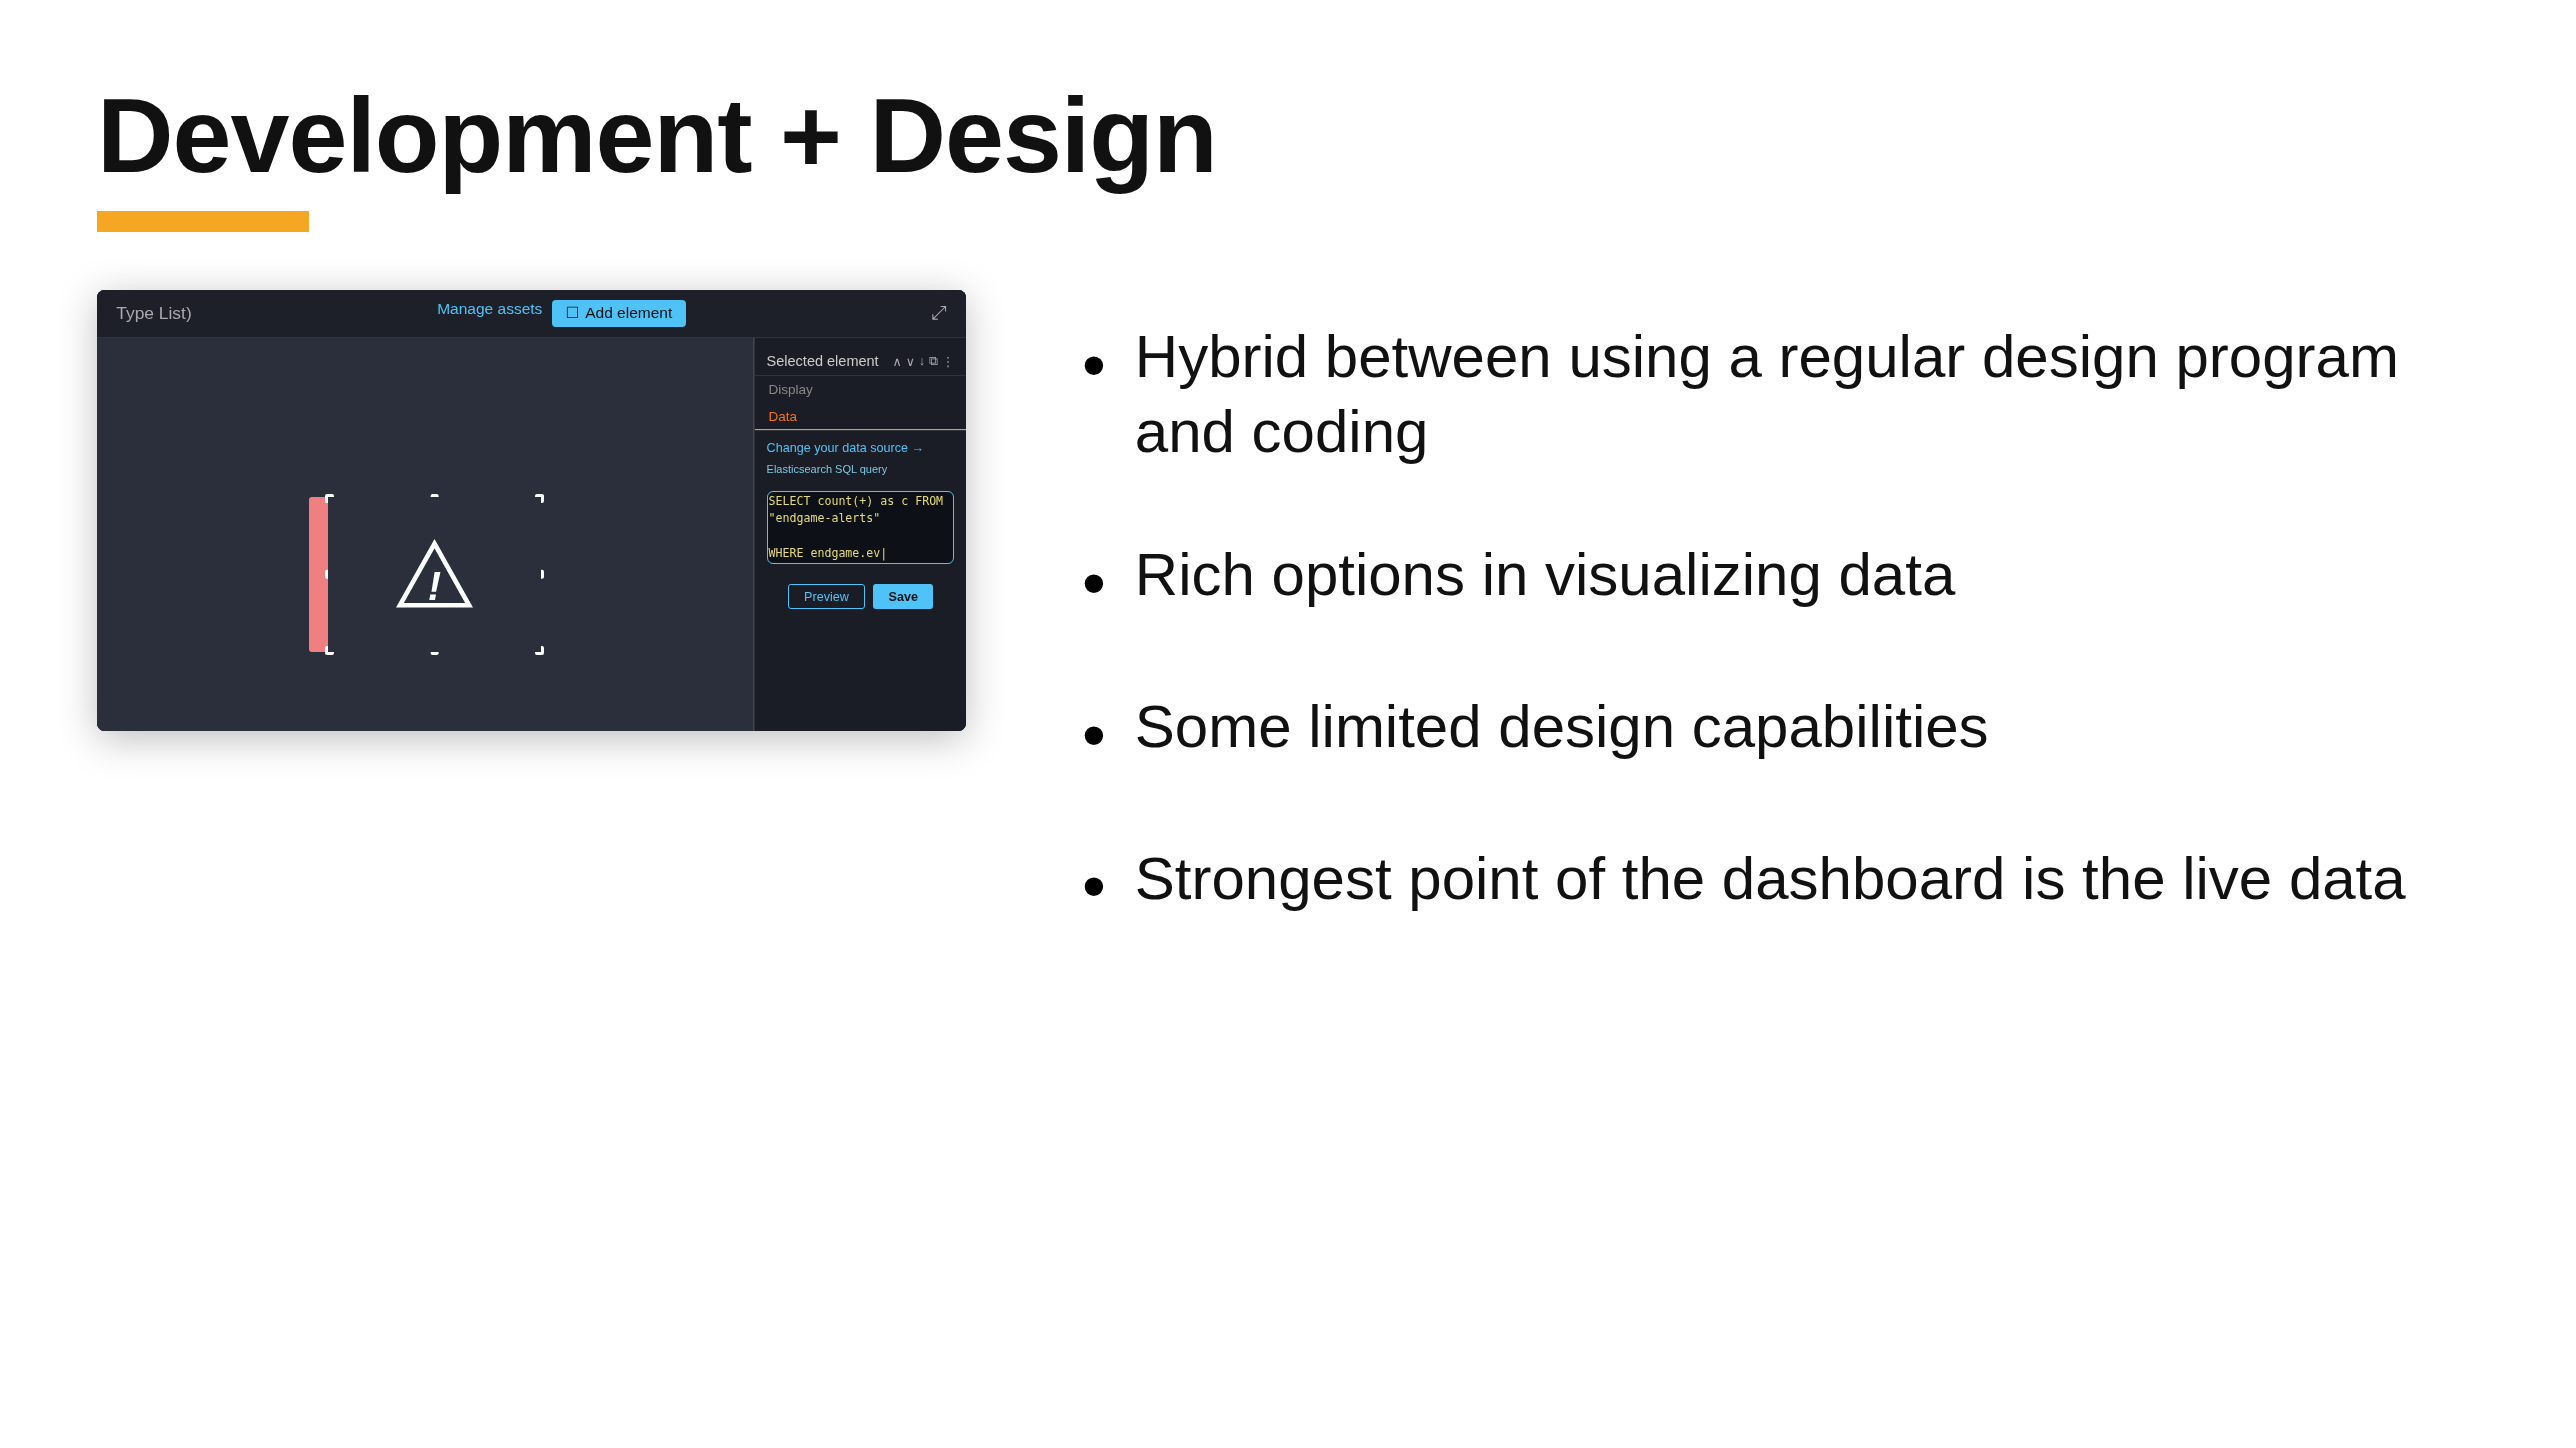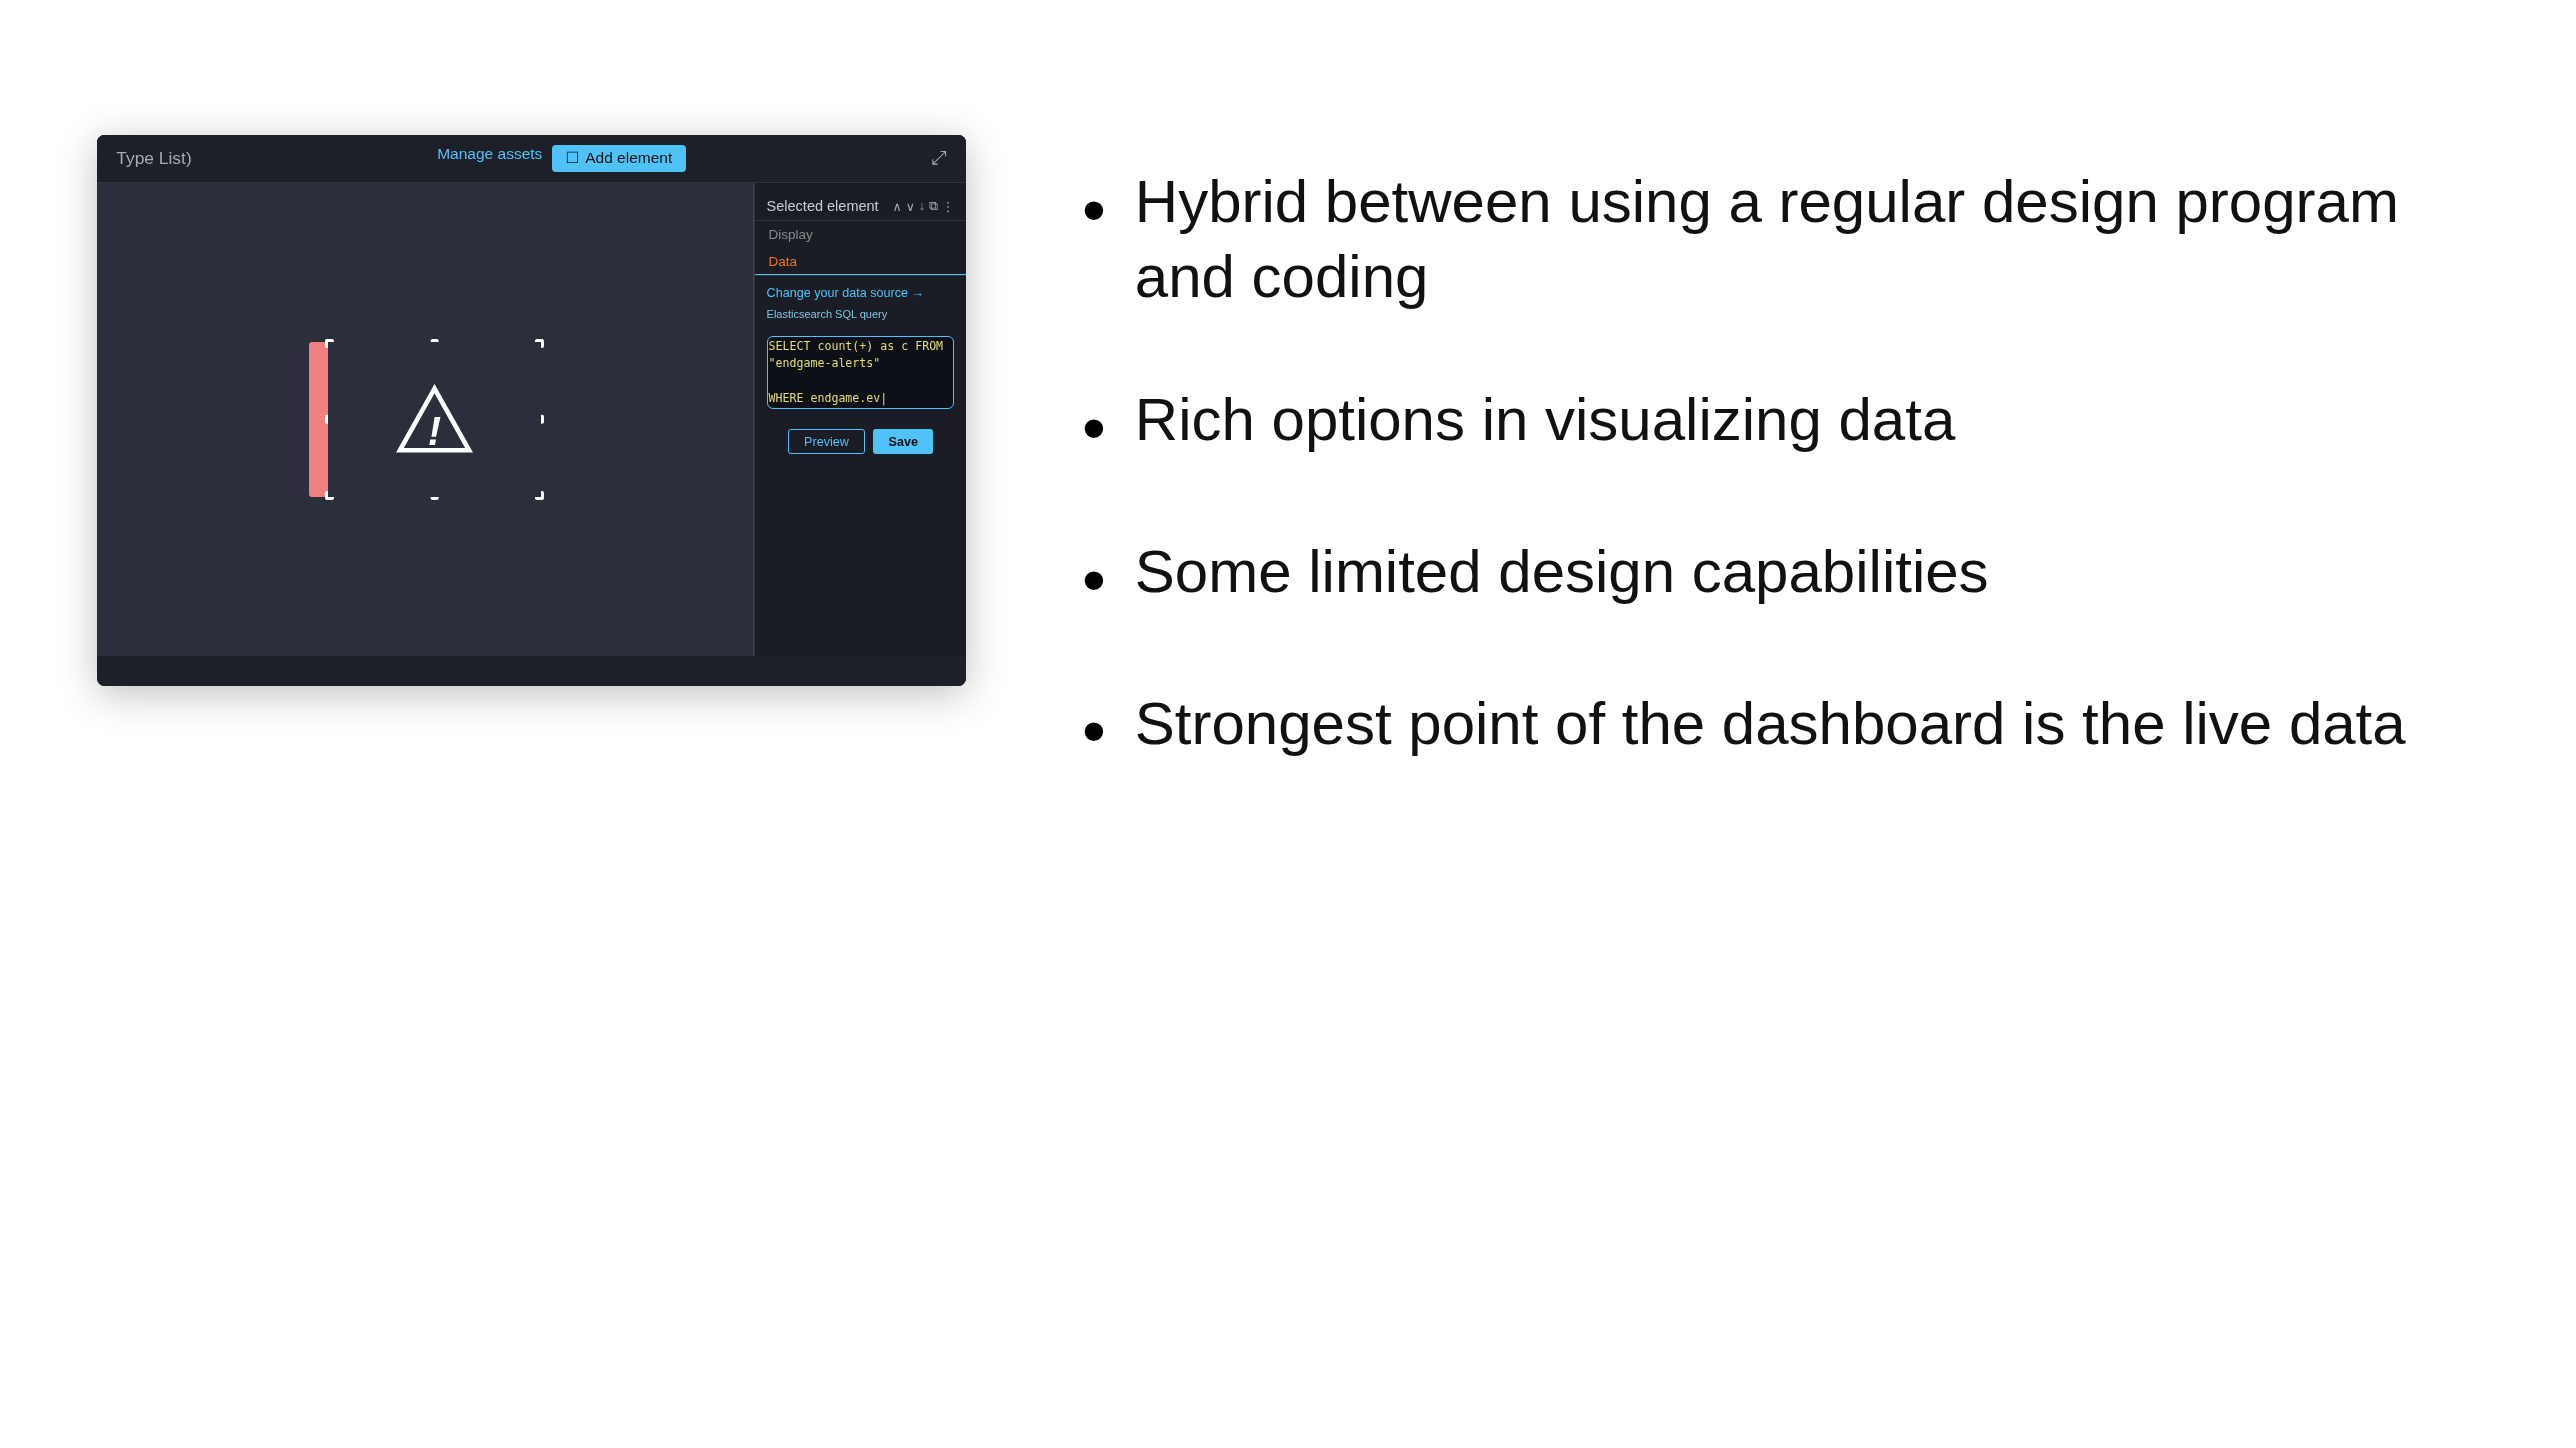--- a/index.html
+++ b/index.html
@@ -53,21 +53,21 @@
       width: 869px;
       flex-shrink: 0;
       border-radius: 7.7px;
       overflow: hidden;
       box-shadow: 0 7.7px 39px rgba(0,0,0,0.25);
       background: #1e2029;
     }
 
     .screenshot-inner {
       width: 869px;
-      height: 551px;
+      height: 441px;
       background: #1e2029;
       position: relative;
       overflow: hidden;
     }
 
     
     .toolbar {
       display: flex;
       align-items: center;
       justify-content: space-between;
@@ -304,20 +304,24 @@
       gap: 3.9px;
       color: #aaa;
       font-size: 12.6px;
     }
   </style>
 </head>
 <body>
 
 <div class="slide">
 
+  <div class="title-section">
+    <h1 class="slide-title">Development + Design</h1>
+    <div class="title-underline"></div>
+  </div>
 
   <div class="content-row">
 
     <div class="screenshot-container">
       <div class="screenshot-inner">
 
         <div class="toolbar">
           <span class="toolbar-left">Type List)</span>
           <div class="toolbar-center">
             <span class="btn-manage">Manage assets</span>

